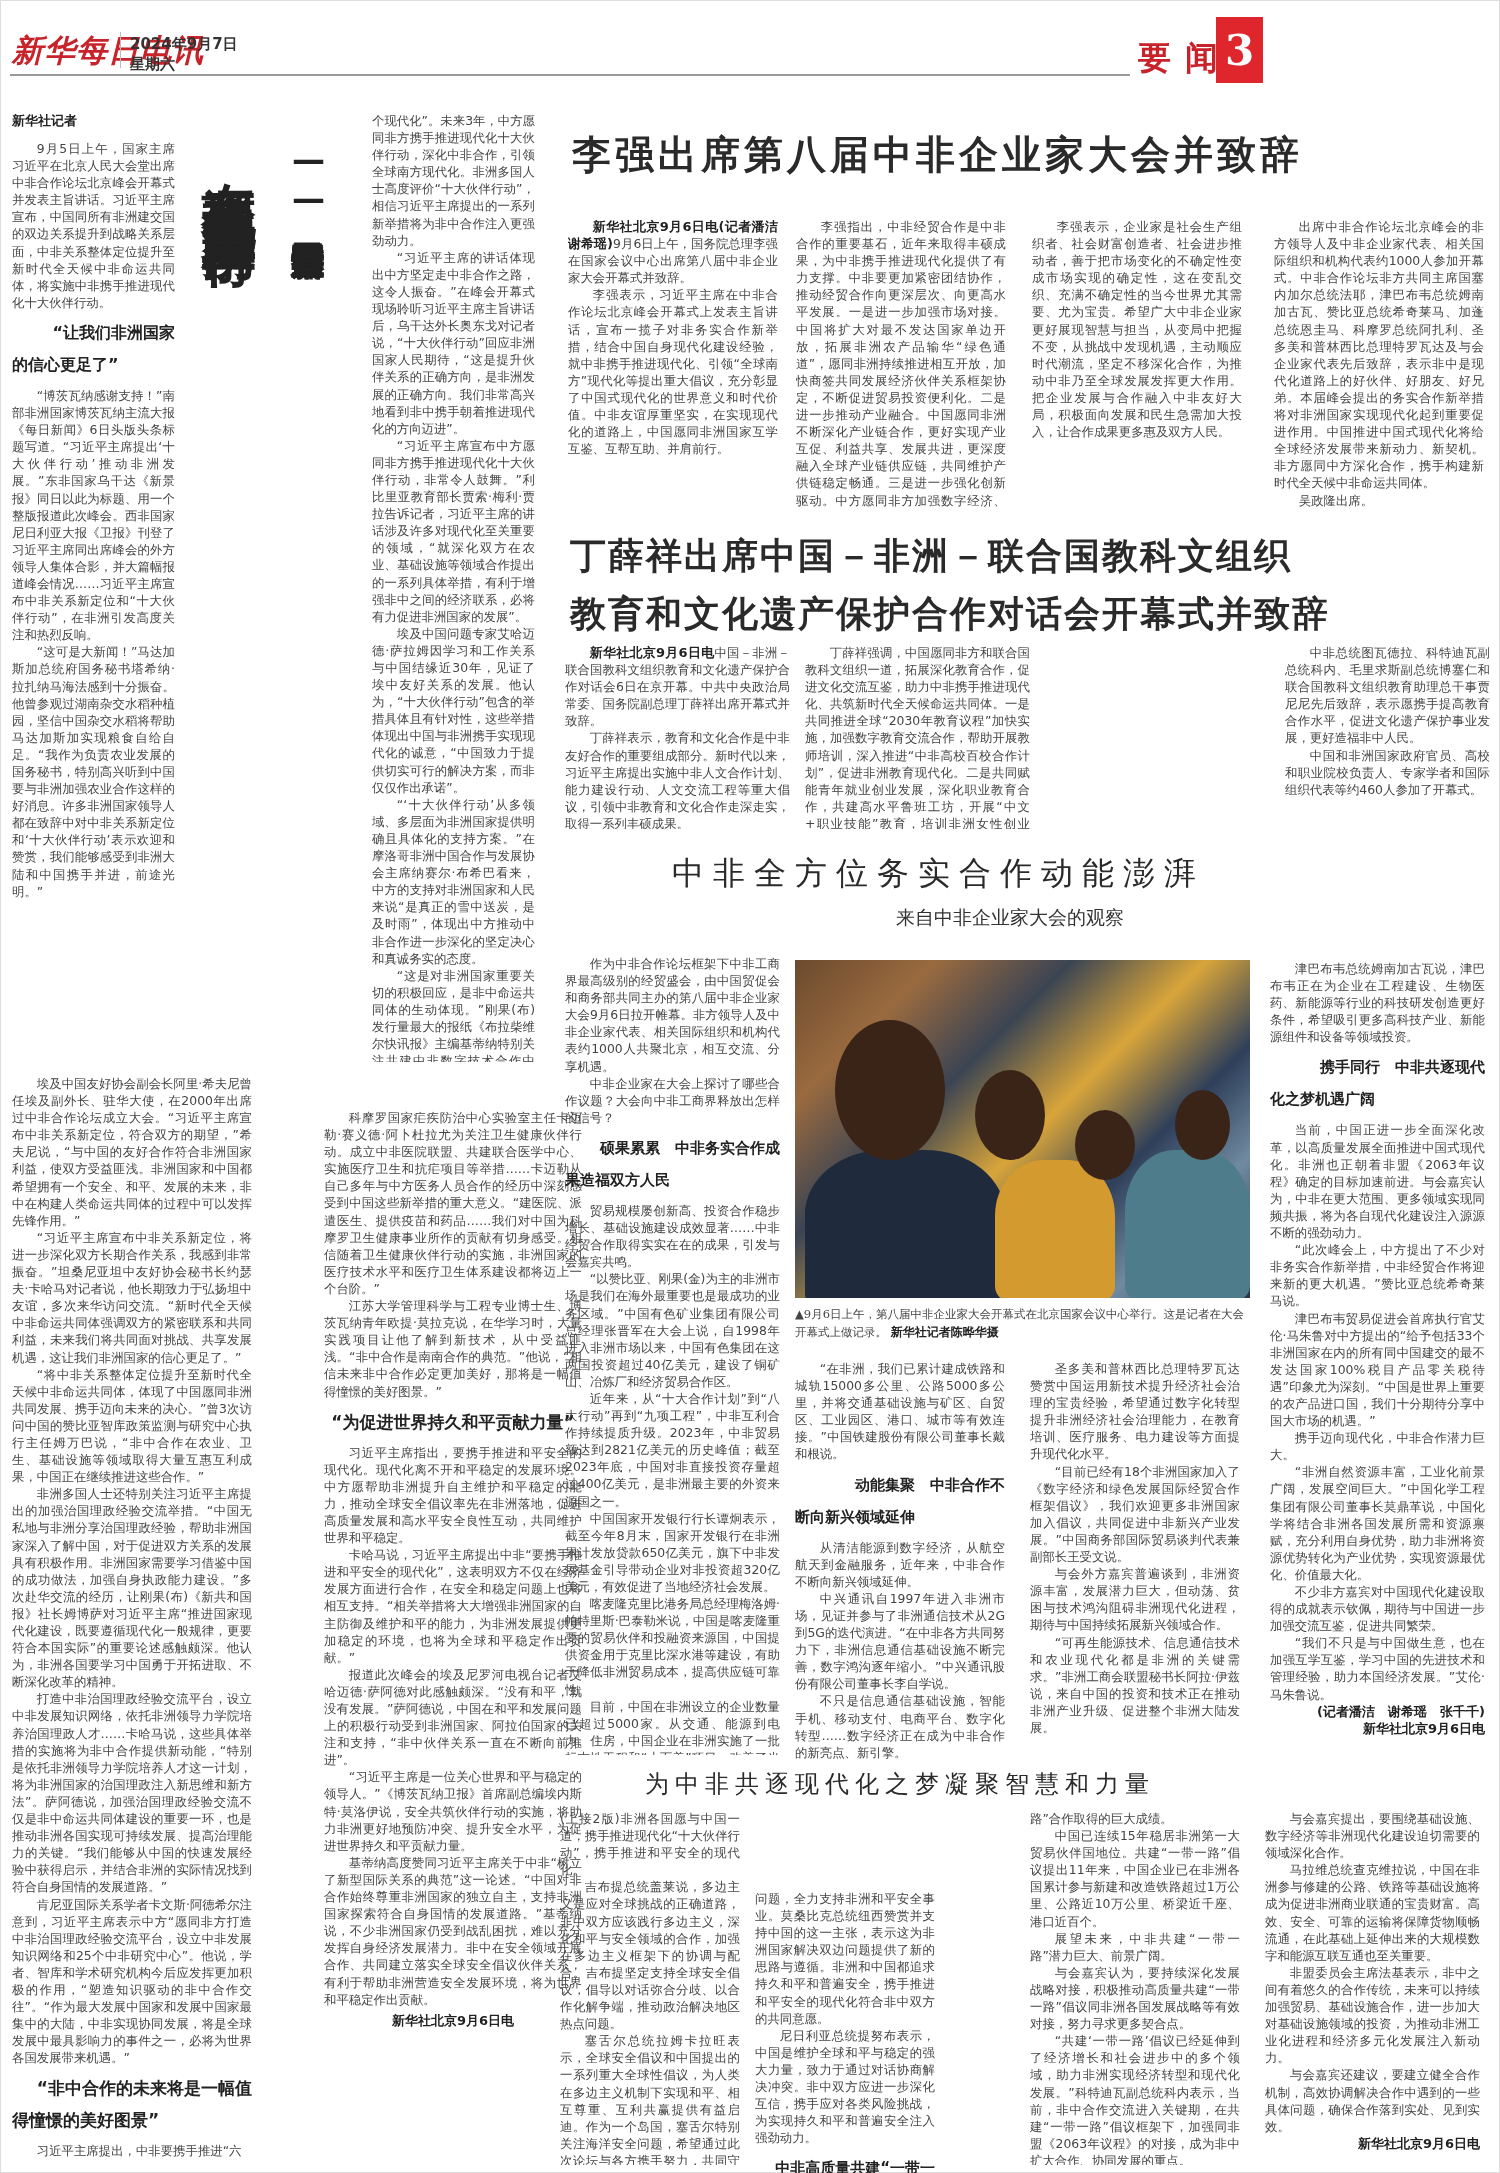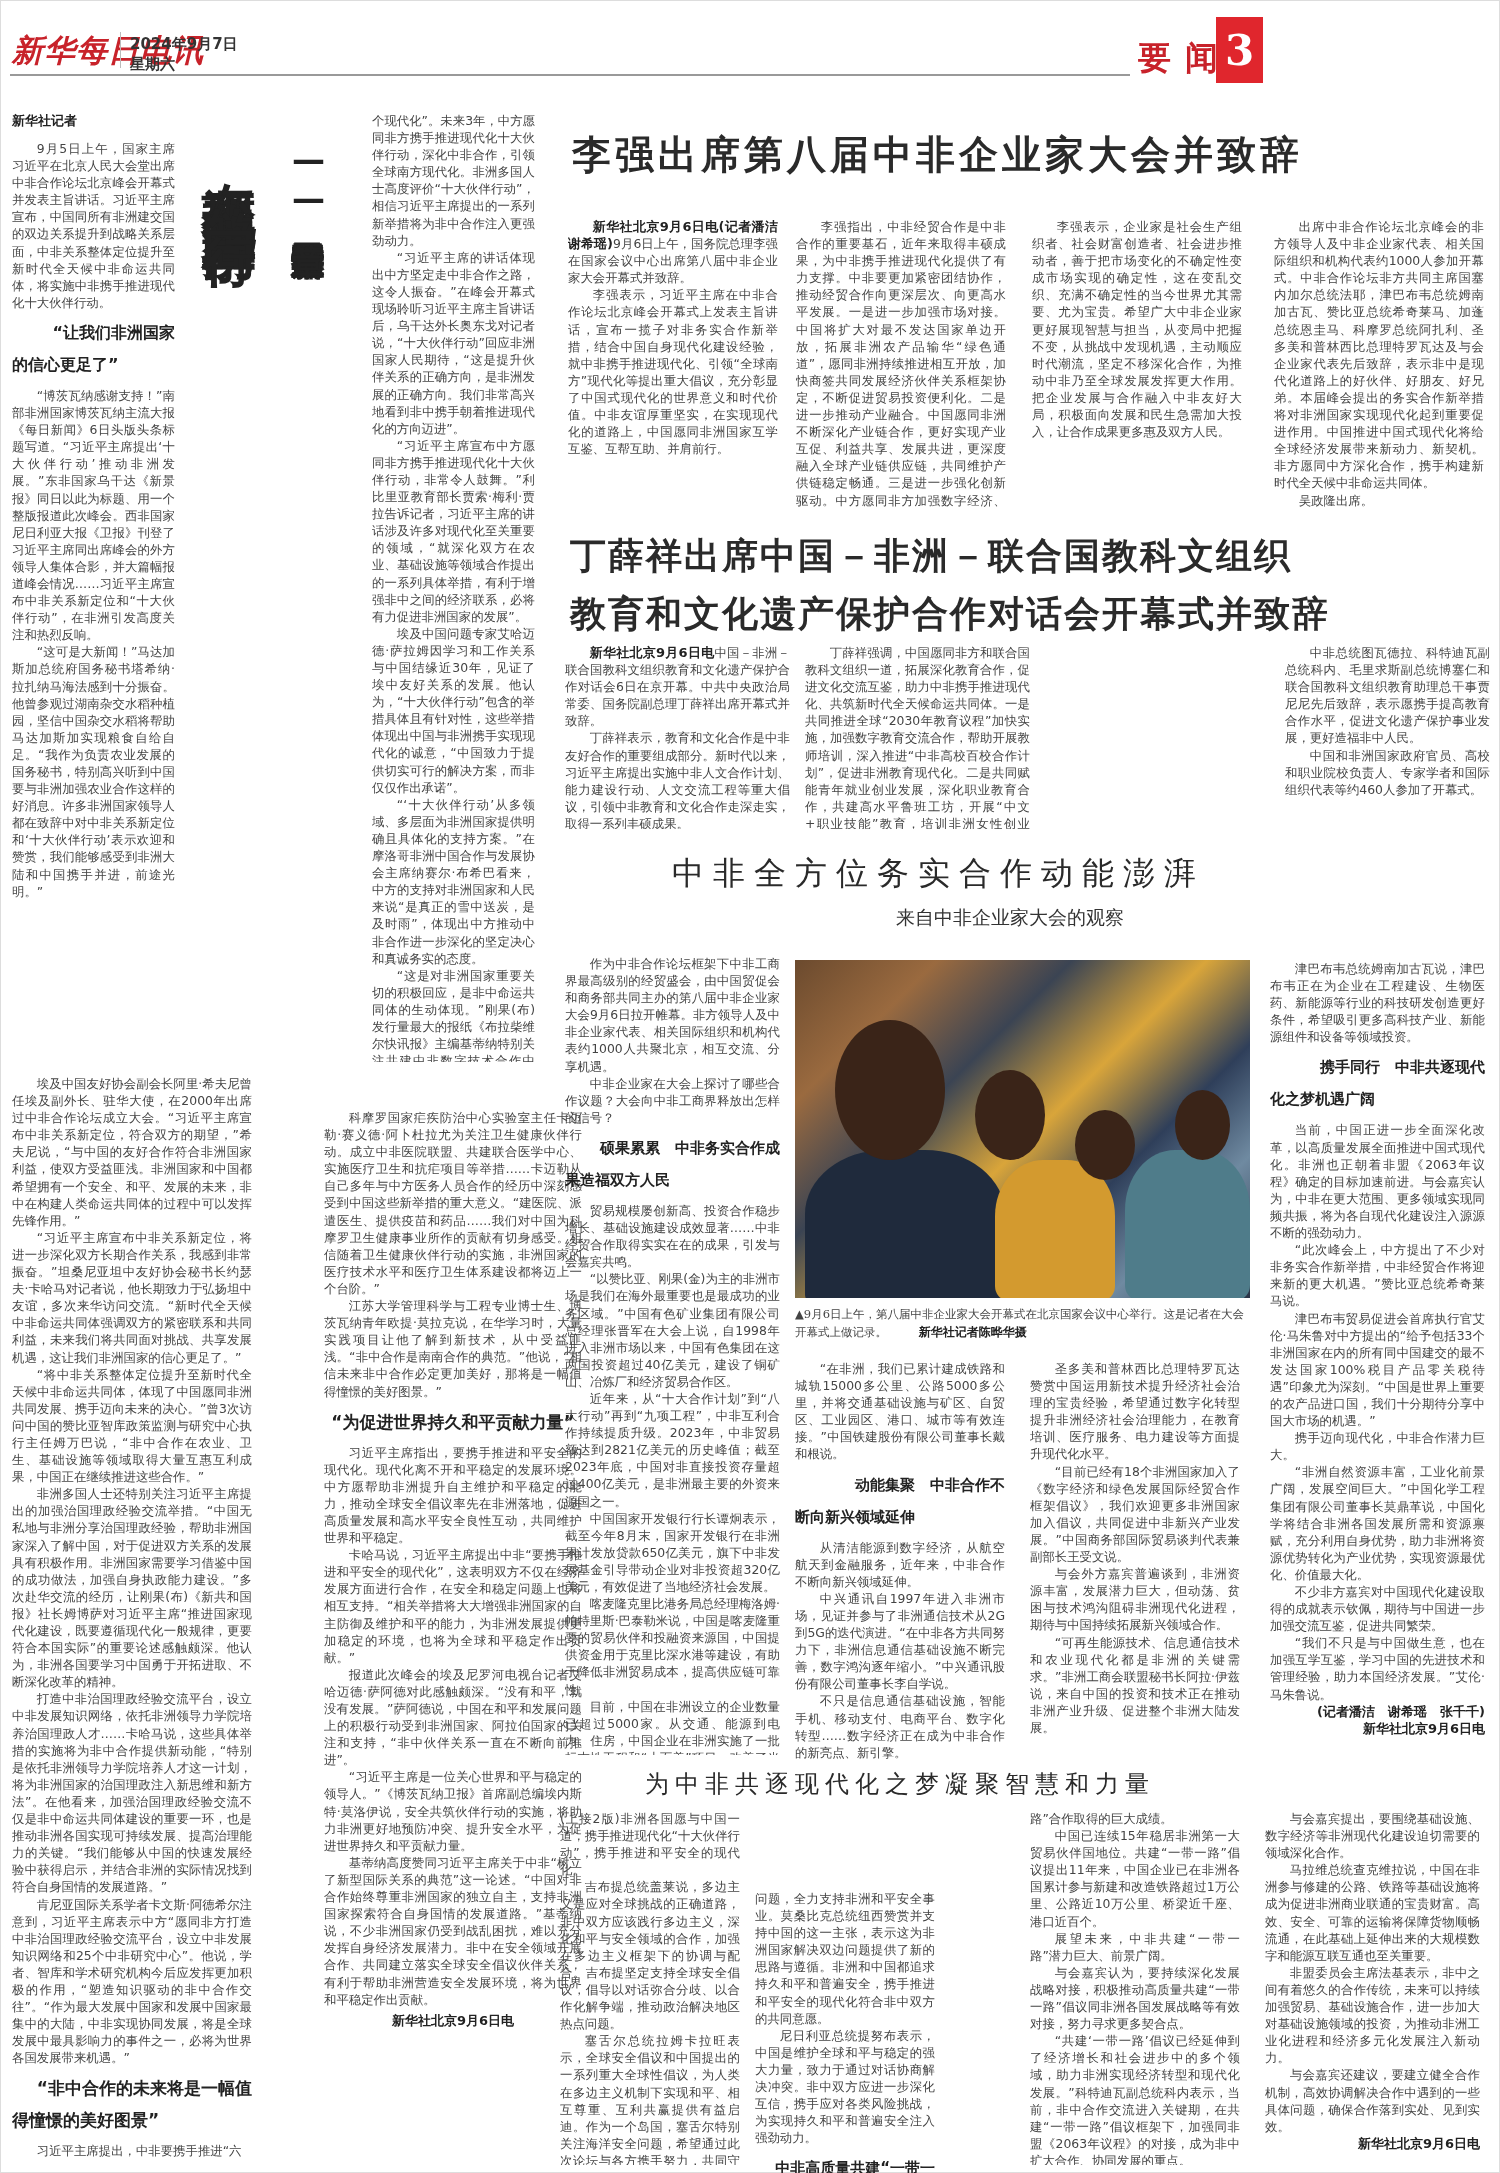--- a/index.html
+++ b/index.html
@@ -56,21 +56,21 @@
   </div>
   <p>“博茨瓦纳感谢支持！”南部非洲国家博茨瓦纳主流大报《每日新闻》6日头版头条标题写道。“习近平主席提出‘十大伙伴行动’推动非洲发展。”东非国家乌干达《新景报》同日以此为标题、用一个整版报道此次峰会。西非国家尼日利亚大报《卫报》刊登了习近平主席同出席峰会的外方领导人集体合影，并大篇幅报道峰会情况……习近平主席宣布中非关系新定位和“十大伙伴行动”，在非洲引发高度关注和热烈反响。</p>
   <p>“这可是大新闻！”马达加斯加总统府国务秘书塔希纳·拉扎纳马海法感到十分振奋。他曾参观过湖南杂交水稻种植园，坚信中国杂交水稻将帮助马达加斯加实现粮食自给自足。“我作为负责农业发展的国务秘书，特别高兴听到中国要与非洲加强农业合作这样的好消息。许多非洲国家领导人都在致辞中对中非关系新定位和‘十大伙伴行动’表示欢迎和赞赏，我们能够感受到非洲大陆和中国携手并进，前途光明。”</p>
 </div>
 
 <div class="abs col" style="left:12px;top:1075px;width:240px;height:1090px;">
   <p>埃及中国友好协会副会长阿里·希夫尼曾任埃及副外长、驻华大使，在2000年出席过中非合作论坛成立大会。“习近平主席宣布中非关系新定位，符合双方的期望，”希夫尼说，“与中国的友好合作符合非洲国家利益，使双方受益匪浅。非洲国家和中国都希望拥有一个安全、和平、发展的未来，非中在构建人类命运共同体的过程中可以发挥先锋作用。”</p>
   <p>“习近平主席宣布中非关系新定位，将进一步深化双方长期合作关系，我感到非常振奋。”坦桑尼亚坦中友好协会秘书长约瑟夫·卡哈马对记者说，他长期致力于弘扬坦中友谊，多次来华访问交流。“新时代全天候中非命运共同体强调双方的紧密联系和共同利益，未来我们将共同面对挑战、共享发展机遇，这让我们非洲国家的信心更足了。”</p>
   <p>“将中非关系整体定位提升至新时代全天候中非命运共同体，体现了中国愿同非洲共同发展、携手迈向未来的决心。”曾3次访问中国的赞比亚智库政策监测与研究中心执行主任姆万巴说，“非中合作在农业、卫生、基础设施等领域取得大量互惠互利成果，中国正在继续推进这些合作。”</p>
   <p>非洲多国人士还特别关注习近平主席提出的加强治国理政经验交流举措。“中国无私地与非洲分享治国理政经验，帮助非洲国家深入了解中国，对于促进双方关系的发展具有积极作用。非洲国家需要学习借鉴中国的成功做法，加强自身执政能力建设。”多次赴华交流的经历，让刚果(布)《新共和国报》社长姆博萨对习近平主席“推进国家现代化建设，既要遵循现代化一般规律，更要符合本国实际”的重要论述感触颇深。他认为，非洲各国要学习中国勇于开拓进取、不断深化改革的精神。</p>
-  <p>打造中非治国理政经验交流平台，设立中非发展知识网络，依托非洲领导力学院培养治国理政人才……卡哈马说，这些具体举措的实施将为非中合作提供新动能，“特别是依托非洲领导力学院培养人才这一计划，将为非洲国家的治国理政注入新思维和新方法”。在他看来，加强治国理政经验交流不仅是非中命运共同体建设的重要一环，也是推动非洲各国实现可持续发展、提高治理能力的关键。“我们能够从中国的快速发展经验中获得启示，并结合非洲的实际情况找到符合自身国情的发展道路。”</p>
+  <p>打造中非治国理政经验交流平台，设立中非发展知识网络，依托非洲领导力学院培养治国理政人才……卡哈马说，这些具体举措的实施将为非中合作提供新动能，“特别是依托非洲领导力学院培养人才这一计划，将为非洲国家的治国理政注入新思维和新方法”。萨阿德说，加强治国理政经验交流不仅是非中命运共同体建设的重要一环，也是推动非洲各国实现可持续发展、提高治理能力的关键。“我们能够从中国的快速发展经验中获得启示，并结合非洲的实际情况找到符合自身国情的发展道路。”</p>
   <p>肯尼亚国际关系学者卡文斯·阿德希尔注意到，习近平主席表示中方“愿同非方打造中非治国理政经验交流平台，设立中非发展知识网络和25个中非研究中心”。他说，学者、智库和学术研究机构今后应发挥更加积极的作用，“塑造知识驱动的非中合作交往”。“作为最大发展中国家和发展中国家最集中的大陆，中非实现协同发展，将是全球发展中最具影响力的事件之一，必将为世界各国发展带来机遇。”</p>
   <div class="subhead" style="font-size:17px;">
     <span class="l1">“非中合作的未来将是一幅值</span>
     <span>得憧憬的美好图景”</span>
   </div>
   <p>习近平主席提出，中非要携手推进“六</p>
 </div>
 
 <div class="abs col" style="left:372px;top:112px;width:163px;height:950px;">
   <p class="noindent">个现代化”。未来3年，中方愿同非方携手推进现代化十大伙伴行动，深化中非合作，引领全球南方现代化。非洲多国人士高度评价“十大伙伴行动”，相信习近平主席提出的一系列新举措将为非中合作注入更强劲动力。</p>
@@ -148,21 +148,21 @@
   <div class="b1" style="left:10px;top:190px;width:200px;height:160px;"></div>
   <div class="head" style="left:40px;top:60px;width:110px;height:140px;"></div>
   <div class="b1" style="left:200px;top:200px;width:120px;height:140px;background:#d39a2f;"></div>
   <div class="head" style="left:180px;top:110px;width:70px;height:90px;"></div>
   <div class="head" style="left:280px;top:150px;width:60px;height:70px;"></div>
   <div class="b1" style="left:330px;top:190px;width:125px;height:150px;background:#4f7c8a;"></div>
   <div class="head" style="left:380px;top:130px;width:55px;height:70px;"></div>
 </div>
 <div class="abs caption" style="left:795px;top:1305px;width:460px;">
   <span>▲9月6日上午，第八届中非企业家大会开幕式在北京国家会议中心举行。这是记者在大会开幕式上做记录。</span>
-  <span class="byline" style="font-size:12px;margin-left:28px;">新华社记者陈晔华摄</span>
+  <span class="byline" style="font-size:12px;">新华社记者陈晔华摄</span>
 </div>
 
 <div class="abs col" style="left:795px;top:1360px;width:210px;height:400px;">
   <p>“在非洲，我们已累计建成铁路和城轨15000多公里、公路5000多公里，并将交通基础设施与矿区、自贸区、工业园区、港口、城市等有效连接。”中国铁建股份有限公司董事长戴和根说。</p>
   <div class="subhead" style="font-size:15px;">
     <span class="l1">动能集聚　中非合作不</span>
     <span>断向新兴领域延伸</span>
   </div>
   <p>从清洁能源到数字经济，从航空航天到金融服务，近年来，中非合作不断向新兴领域延伸。</p>
   <p>中兴通讯自1997年进入非洲市场，见证并参与了非洲通信技术从2G到5G的迭代演进。“在中非各方共同努力下，非洲信息通信基础设施不断完善，数字鸿沟逐年缩小。”中兴通讯股份有限公司董事长李自学说。</p>

